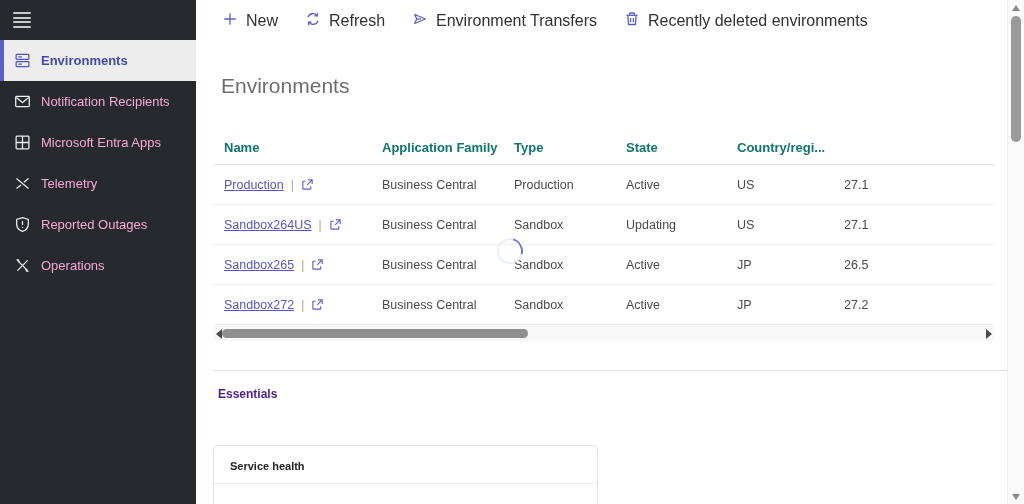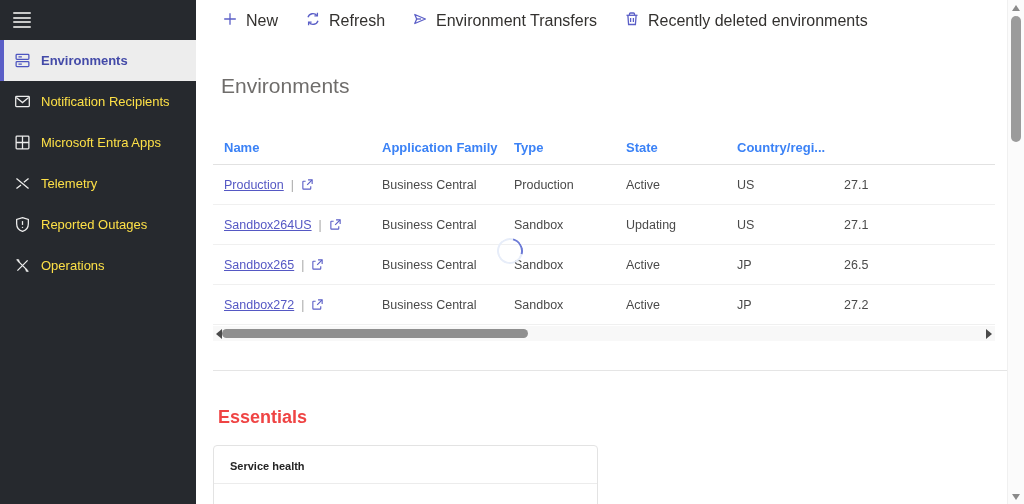--- a/index.html
+++ b/index.html
@@ -6,41 +6,41 @@
   html,body { width:1024px; height:504px; overflow:hidden; background:#fff;
               font-family:"Liberation Sans", sans-serif; }
 
   
   .sidebar { position:absolute; left:0; top:0; width:196px; height:504px; background:#26292e; }
   .hamburger { position:absolute; left:13px; top:12px; width:18px; height:16px;
                display:flex; flex-direction:column; justify-content:space-between; cursor:pointer; }
   .hamburger i { display:block; height:2px; background:#c9c9c9; border-radius:1px; }
   .nav { position:absolute; left:0; top:40px; width:196px; }
   .nav-item { height:41px; display:flex; align-items:center; gap:10px; padding-left:14px;
-              color:#fde047; font-size:13px; cursor:pointer; }
+              color:#f9a8d4; font-size:13px; cursor:pointer; }
   .nav-item .nav-ic { width:17px; height:17px; display:flex; align-items:center; justify-content:center; }
   .nav-item svg { stroke:#ededed; fill:none; stroke-width:1.2; }
   .nav-item.selected { background:#ededed; color:#434aa8; font-weight:bold;
                        border-left:4px solid #5b5fc7; padding-left:10px; }
   .nav-item.selected svg { stroke:#4d55c0; }
 
   
   .main { position:absolute; left:196px; top:0; width:811px; height:504px; background:#fff; }
 
   .toolbar { position:absolute; left:26px; top:9px; height:24px; display:flex; align-items:center; gap:27px; }
   .tb-btn { display:flex; align-items:center; gap:8px; background:none; border:none;
             font-family:inherit; font-size:16px; color:#33312f; cursor:pointer; }
   .tb-btn svg { stroke:#5b5fc7; fill:none; stroke-width:1.3; }
 
   .page-title { position:absolute; left:25px; top:74px; font-size:21px; color:#6f6d6b; font-weight:400; }
 
   
   .env-table { position:absolute; left:17px; top:134px; width:782px; }
   .thead { display:flex; border-bottom:1px solid #e2e2e2; padding:6px 0 9px 0; }
-  .th { font-size:13px; font-weight:bold; color:#3b82f6; padding-left:11px; cursor:pointer;
+  .th { font-size:13px; font-weight:bold; color:#0f766e; padding-left:11px; cursor:pointer;
         white-space:nowrap; overflow:hidden; }
   .tr { display:flex; height:40px; align-items:center; border-bottom:1px solid #f0f0f0; }
   .td { font-size:12.5px; color:#4a4a4a; padding-left:11px; white-space:nowrap; }
   .c0 { width:158px; } .c1 { width:132px; } .c2 { width:112px; }
   .c3 { width:111px; } .c4 { width:107px; } .c5 { flex:1; }
   .name-cell { display:flex; align-items:center; gap:7px; }
   .env-link { color:#5558c4; font-size:12.5px; text-decoration:underline; cursor:pointer; font-weight:500; }
   .pipe { color:#a6a6a6; font-size:12px; }
   .ext-btn { background:none; border:none; cursor:pointer; display:flex; align-items:center; padding:0; }
   .ext-btn svg { stroke:#5b5fc7; fill:none; stroke-width:1.2; }
@@ -49,21 +49,21 @@
   .h-scroll { position:absolute; left:17px; top:326px; width:782px; height:15px;
               background:#f8f8f8; display:flex; align-items:center; }
   .h-arrow { width:0; height:0; border-style:solid; cursor:pointer; }
   .h-arrow.left  { margin-left:3px; border-width:5px 6px 5px 0; border-color:transparent #4a4a4a transparent transparent; }
   .h-arrow.right { margin-left:auto; margin-right:3px; border-width:5px 0 5px 6px; border-color:transparent transparent transparent #4a4a4a; }
   .h-thumb { position:absolute; left:9px; top:3px; width:306px; height:9px;
              background:#8f8f8f; border-radius:5px; cursor:grab; }
 
   .section-divider { position:absolute; left:17px; top:370px; width:794px; height:1px; background:#e5e5e5; }
 
-  .essentials-heading { position:absolute; left:22px; top:407px; font-size:18px; font-weight:bold; color:#ef4444; }
+  .essentials-heading { position:absolute; left:22px; top:387px; font-size:12px; font-weight:bold; color:#4c1d95; }
 
   .card { position:absolute; left:17px; top:445px; width:385px; height:80px;
           background:#fff; border:1px solid #e3e3e3; border-radius:4px; }
   .card-title { padding:14px 16px 11px 16px; font-size:11px; font-weight:bold; color:#242424;
                 border-bottom:1px solid #ececec; }
 
   
   .spinner { position:absolute; left:301px; top:238px; width:26px; height:26px; border-radius:50%;
              border:2px solid #e7edf9; border-right-color:#6d7bd6; transform:rotate(-30deg); }
 

